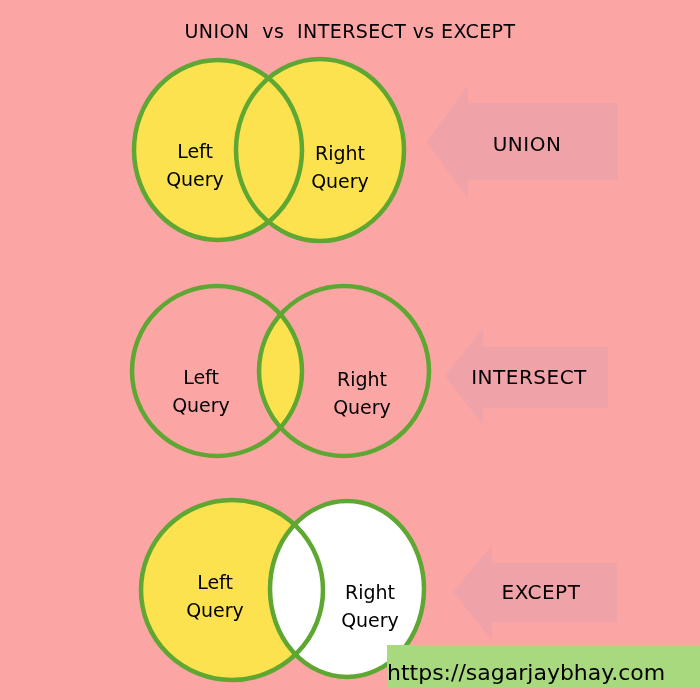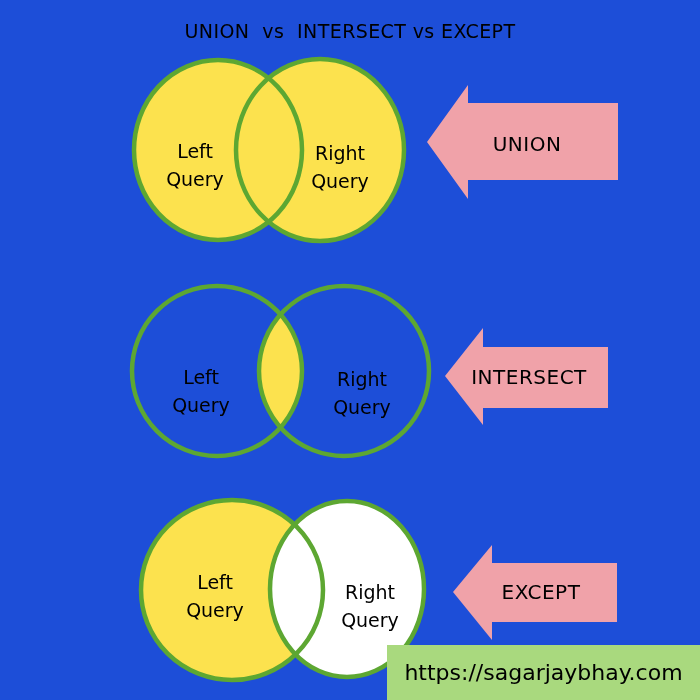--- a/index.html
+++ b/index.html
@@ -4,21 +4,21 @@
 <style>
   html, body { margin: 0; padding: 0; }
   body {
     font-family: "DejaVu Sans", "Liberation Sans", sans-serif;
     background: #ffffff;
   }
   #canvas {
     position: relative;
     width: 700px;
     height: 700px;
-    background: #1d4ed8;
+    background: #fca5a5;
     overflow: hidden;
   }
   .abs { position: absolute; }
 
   .title {
     top: 20px;
     left: 0;
     width: 700px;
     text-align: center;
     font-size: 19px;
@@ -43,23 +43,23 @@
     fill: #000000;
     text-anchor: middle;
     dominant-baseline: middle;
     letter-spacing: 0.5px;
   }
 
   .banner {
     top: 645px;
     left: 387px;
     width: 313px;
-    height: 55px;
+    height: 43px;
     line-height: 55px;
-    text-align: center;
+    text-align: left;
     font-size: 22px;
     color: #000000;
   }
 </style>
 </head>
 <body>
 
 <div id="canvas">
 
   <div class="abs title">UNION  vs  INTERSECT vs EXCEPT</div>

